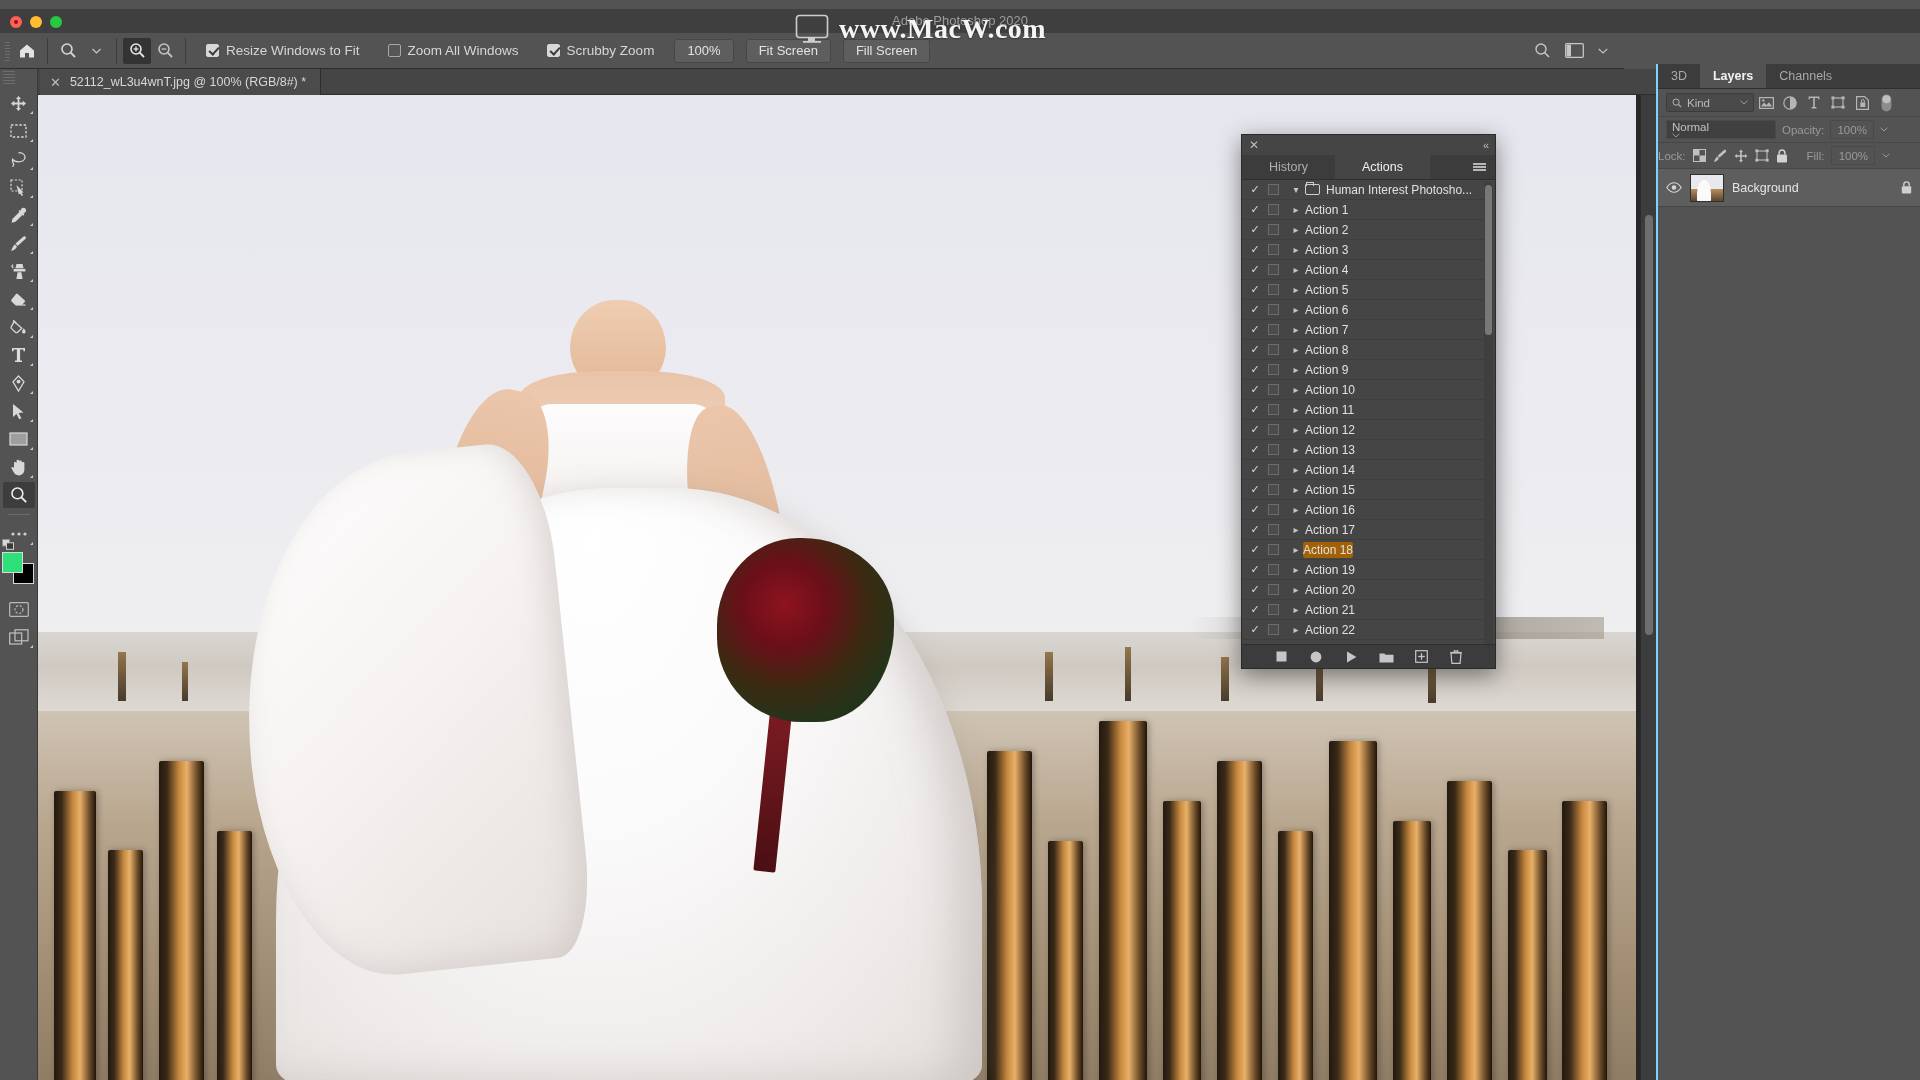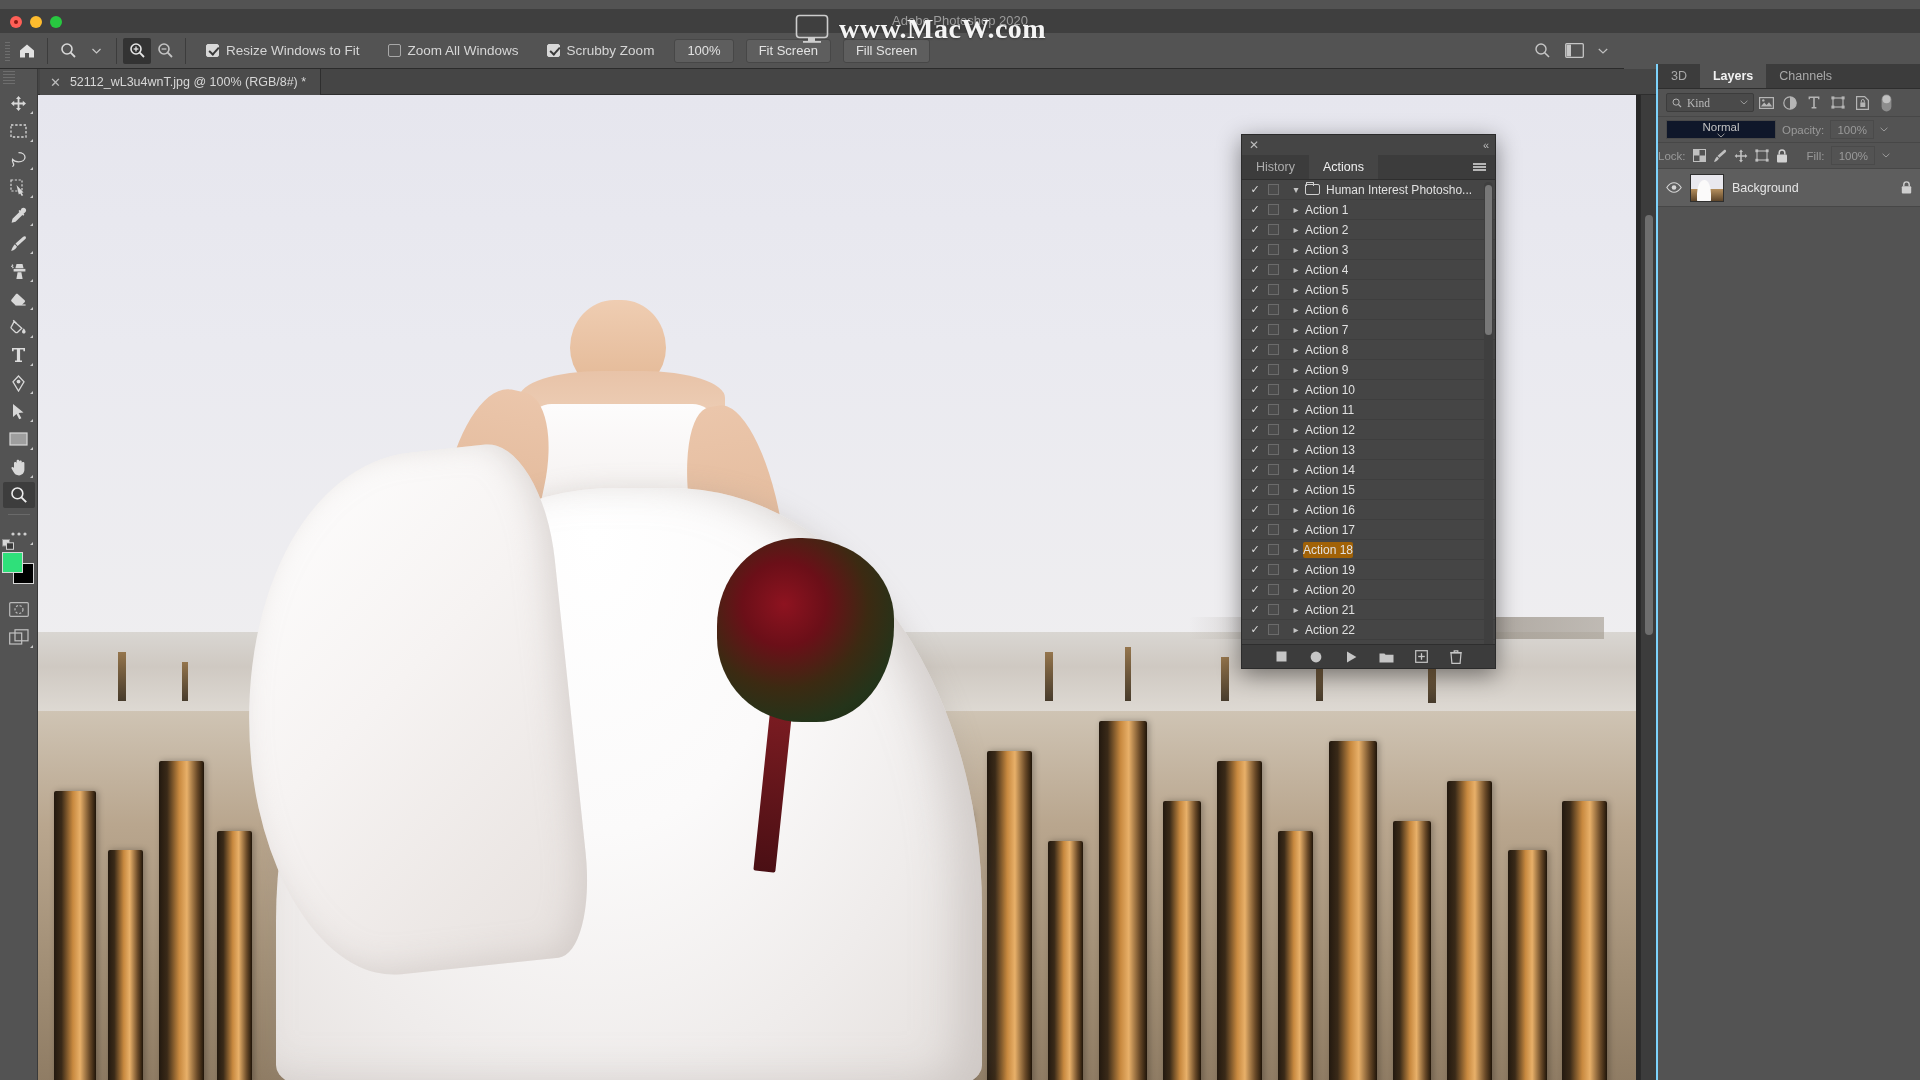--- a/index.html
+++ b/index.html
@@ -240,21 +240,21 @@
     height: 20px; background: #454545; display: flex; align-items: center;
     padding: 0 7px; flex: none;
   }
   .ap-close { color: #bdbdbd; font-size: 12px; line-height: 1; }
   .ap-collapse { margin-left: auto; color: #bdbdbd; font-size: 11px; letter-spacing: -1px; }
   .ap-tabs {
     height: 25px; background: #3c3c3c; display: flex; align-items: stretch; flex: none;
     border-bottom: 1px solid #2e2e2e;
   }
   .ap-tab {
-    padding: 0 14px; display: flex; align-items: center;
+    padding: 0 27px; display: flex; align-items: center;
     font-size: 12.5px; color: #adadad;
   }
   .ap-tab.active { background: #454545; color: #f0f0f0; }
   .ap-menu { margin-left: auto; display: flex; align-items: center; padding: 0 9px; }
   .hamburger { width: 13px; height: 9px;
     background-image: repeating-linear-gradient(to bottom,#b6b6b6 0 1.5px,transparent 1.5px 3px); }
   .ap-list { flex: 1; background: #454545; position: relative; overflow: hidden; }
   .arow {
     height: 20px; display: flex; align-items: center;
     border-bottom: 1px solid #3e3e3e; padding-left: 6px; font-size: 12px; color: #e0e0e0;
@@ -302,35 +302,34 @@
   }
   .rd-tabs {
     height: 25px; background: #3c3c3c; display: flex; align-items: stretch;
     border-bottom: 1px solid #2e2e2e;
   }
   .rd-tab { padding: 0 13px; display: flex; align-items: center; font-size: 12.5px; color: #a9a9a9; }
   .rd-tab.active { background: #535353; color: #f2f2f2; font-weight: bold; }
   .rd-filter {
     height: 28px; display: flex; align-items: center; gap: 0; padding: 0 8px;
     border-bottom: 1px solid #474747;
-    font-family: Liberation Serif, serif;
   }
   .kind-select {
     width: 88px; height: 19px; background: #4a4a4a; border: 1px solid #3c3c3c; border-radius: 2px;
     display: flex; align-items: center; gap: 5px; padding: 0 5px;
     color: #b8b8b8; font-size: 11.5px;
   }
   .fi { width: 24px; display: flex; align-items: center; justify-content: center; color: #b5b5b5; }
   .rd-blend {
     height: 26px; display: flex; align-items: center; padding: 0 8px; gap: 6px;
     border-bottom: 1px solid #474747;
   }
   .blend-select {
-    width: 110px; height: 19px; background: #0f172a; border: 1px solid #4a4a4a;
-    display: flex; align-items: center; justify-content: space-between; padding: 0 5px;
+    width: 110px; height: 19px; background: #404040; border: 1px solid #4a4a4a;
+    display: flex; align-items: flex-start; justify-content: space-between; padding: 0 5px;
     color: #c2c2c2; font-size: 11.5px; flex-direction: column;
   }
   .lbl-dim { color: #9a9a9a; font-size: 11.5px; }
   .val-box {
     height: 19px; min-width: 44px; background: #535353; border: 1px solid #4a4a4a;
     display: flex; align-items: center; justify-content: center;
     color: #9a9a9a; font-size: 11.5px;
   }
   .rd-lock {
     height: 26px; display: flex; align-items: center; padding: 0 0; gap: 7px;

